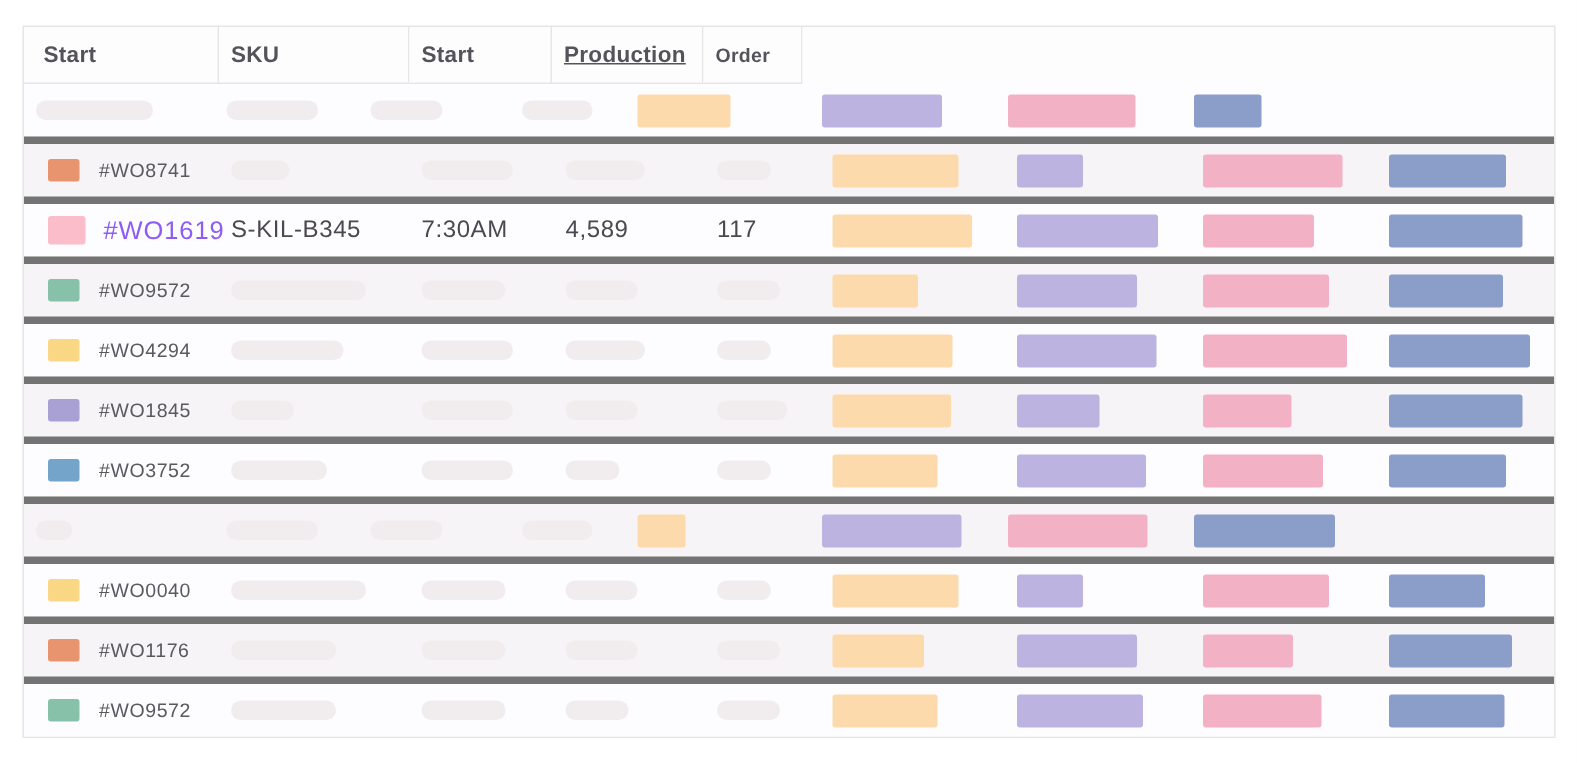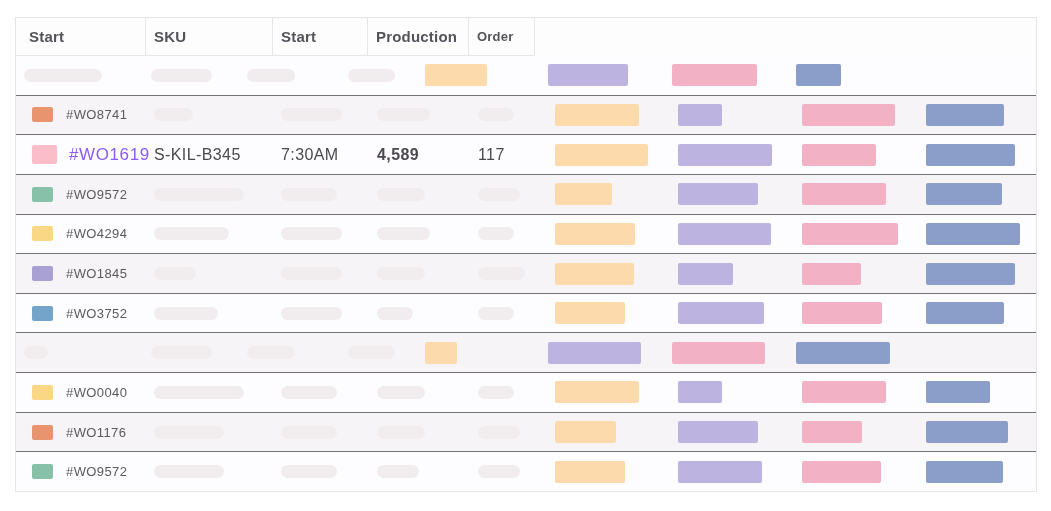--- a/index.html
+++ b/index.html
@@ -15,33 +15,33 @@
   
   .thead{display:flex;height:38px;flex:none;}
   .hcell{
     box-sizing:border-box;border-right:1px solid #e7e5e8;border-bottom:1px solid #e7e5e8;
     display:flex;align-items:center;color:#55535a;font-size:15px;font-weight:bold;
     letter-spacing:.2px;padding-left:8px;background:#fefdfe;
   }
   .h-order{width:130px;padding-left:13px;}
   .h-sku{width:127px;}
   .h-start{width:95px;}
-  .h-prod{width:101px;}
+  .h-prod{width:101px;text-decoration:underline;}
   .h-rej{width:66px;font-size:13px;}
   .h-fill{flex:1;border:none;background:#fefdfe;}
   
   .tbody{flex:1;display:flex;flex-direction:column;}
   .row{flex:1;display:flex;align-items:stretch;background:#fdfcfe;}
-  .row:not(:first-child){border-top:1px solid #737373;text-align:center;}
+  .row:not(:first-child){border-top:5px solid #737373;text-align:center;}
   .row.alt{background:#f6f4f6;}
   .bcell{box-sizing:border-box;display:flex;align-items:center;}
   .c-order{width:130px;padding-left:16px;}
   .c-sku{width:127px;padding-left:8px;}
   .c-start{width:95px;padding-left:8px;}
-  .c-prod{width:101px;padding-left:9px;font-weight:bold;}
+  .c-prod{width:101px;padding-left:9px;}
   .c-rej{width:66px;padding-left:9px;}
   .c-bars{flex:1;position:relative;}
   .swatch{width:21px;height:15px;border-radius:2px;flex:none;margin-right:13px;}
   .order-label{font-size:13px;color:#5b595e;letter-spacing:.4px;white-space:nowrap;}
   .pill{height:13px;border-radius:7px;background:#f1edef;flex:none;}
   .bar{position:absolute;top:50%;transform:translateY(-50%);height:22px;border-radius:2px;}
   .bar-orange{left:20px;}
   .bar-purple{left:143px;}
   .bar-pink{left:267px;}
   .bar-blue{left:391px;}

